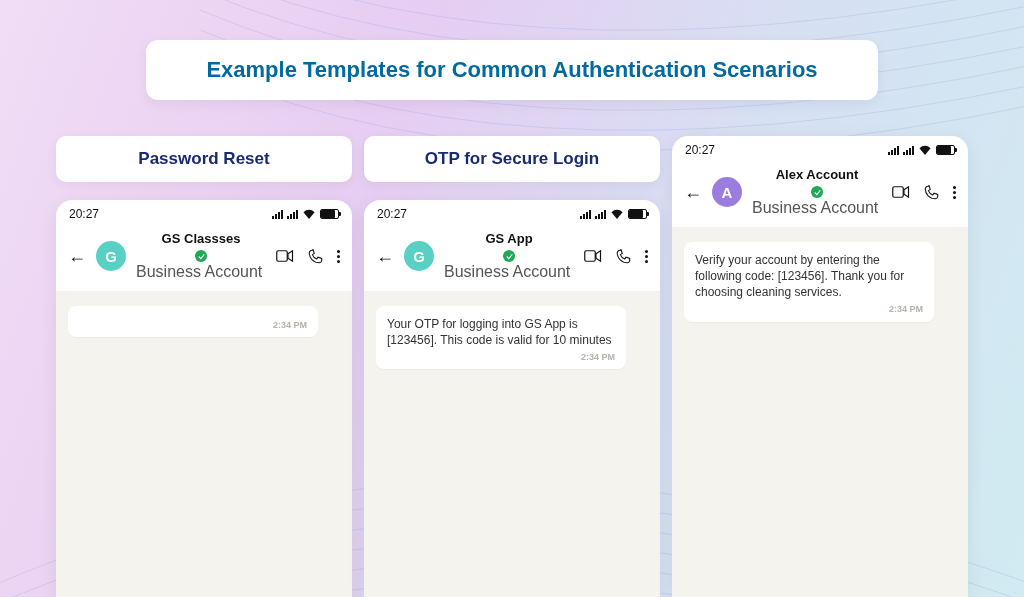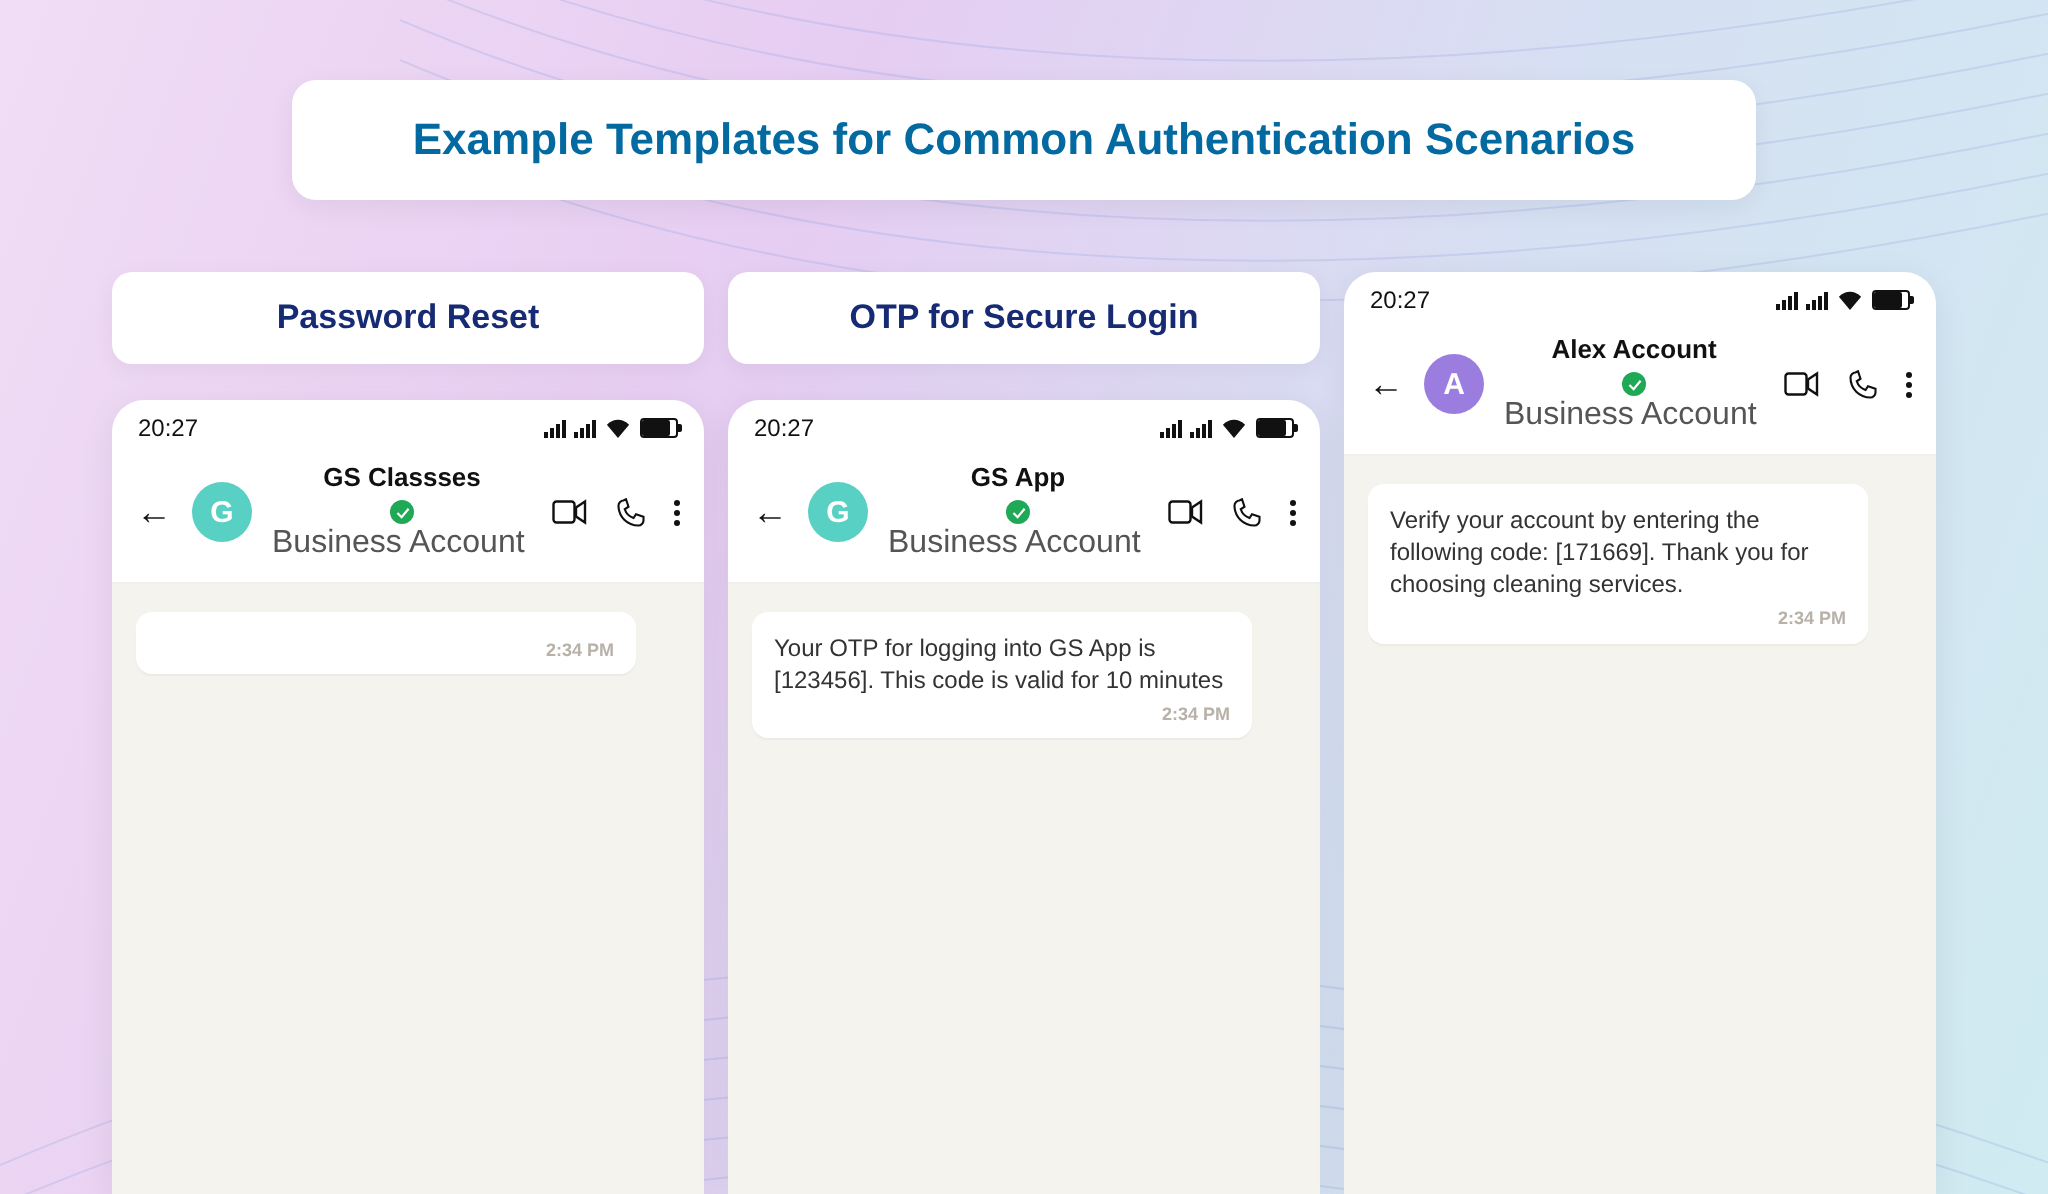--- a/index.html
+++ b/index.html
@@ -367,21 +367,21 @@
               </span>
             <span class="dots">
                 <i></i>
                 <i></i>
                 <i></i>
               </span>
           </div>
         </div>
         <div class="chat-body">
           <div class="bubble">
-            <div>Verify your account by entering the following code: [171669]. Thank you for choosing cleaning services.</div>
+            <div>Verify your account by entering the following code: [123456]. Thank you for choosing cleaning services.</div>
             <div class="bubble-time">2:34 PM</div>
           </div>
         </div>
       </div>
     </div>
 
   </div>
 </div>
 
 </body></html>

